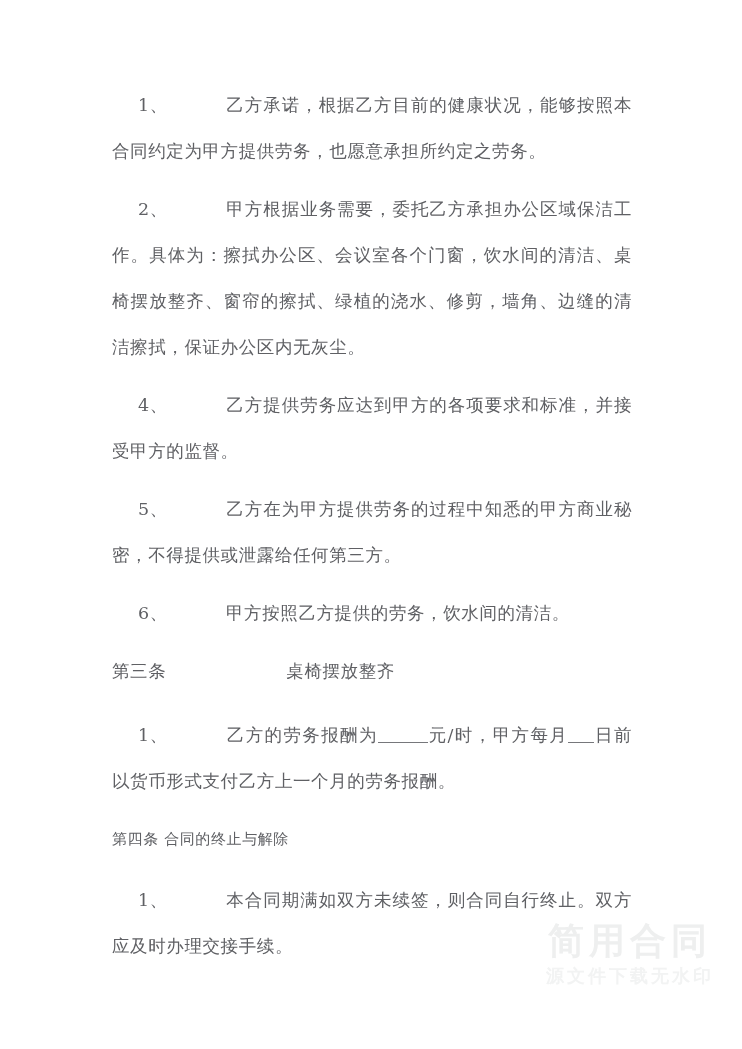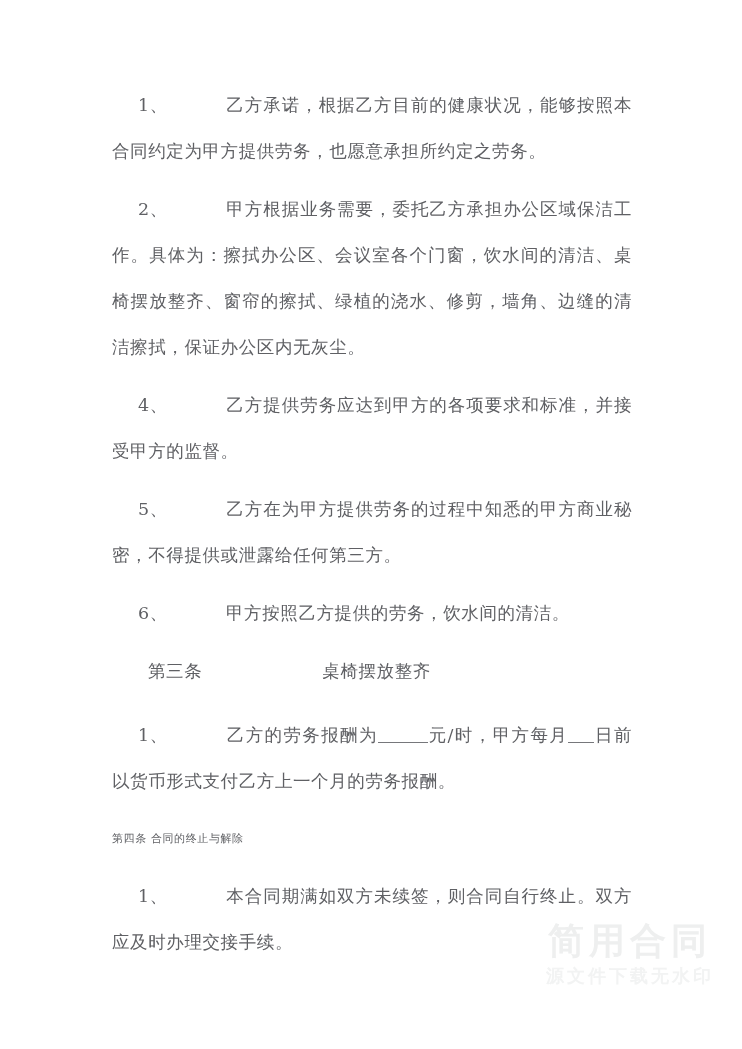--- a/index.html
+++ b/index.html
@@ -58,25 +58,25 @@
   }
 
   
   .clause-head {
     font-size: 17.5px;
     line-height: 46px;
     color: #5f6064;
     letter-spacing: 0.6px;
     margin-top: 12px;
   }
-  .clause-head .label { display: inline-block; margin-left: 36px; }
+  .clause-head .label { display: inline-block; }
   .clause-head .head-gap { display: inline-block; width: 120px; }
 
   .clause-head-inline {
-    font-size: 11px;
+    font-size: 15px;
     line-height: 46px;
     color: #5f6064;
     letter-spacing: 0.6px;
     margin-top: 12px;
   }
 
   
   .blank {
     display: inline-block;
     border-bottom: 1.4px solid #76777b;

